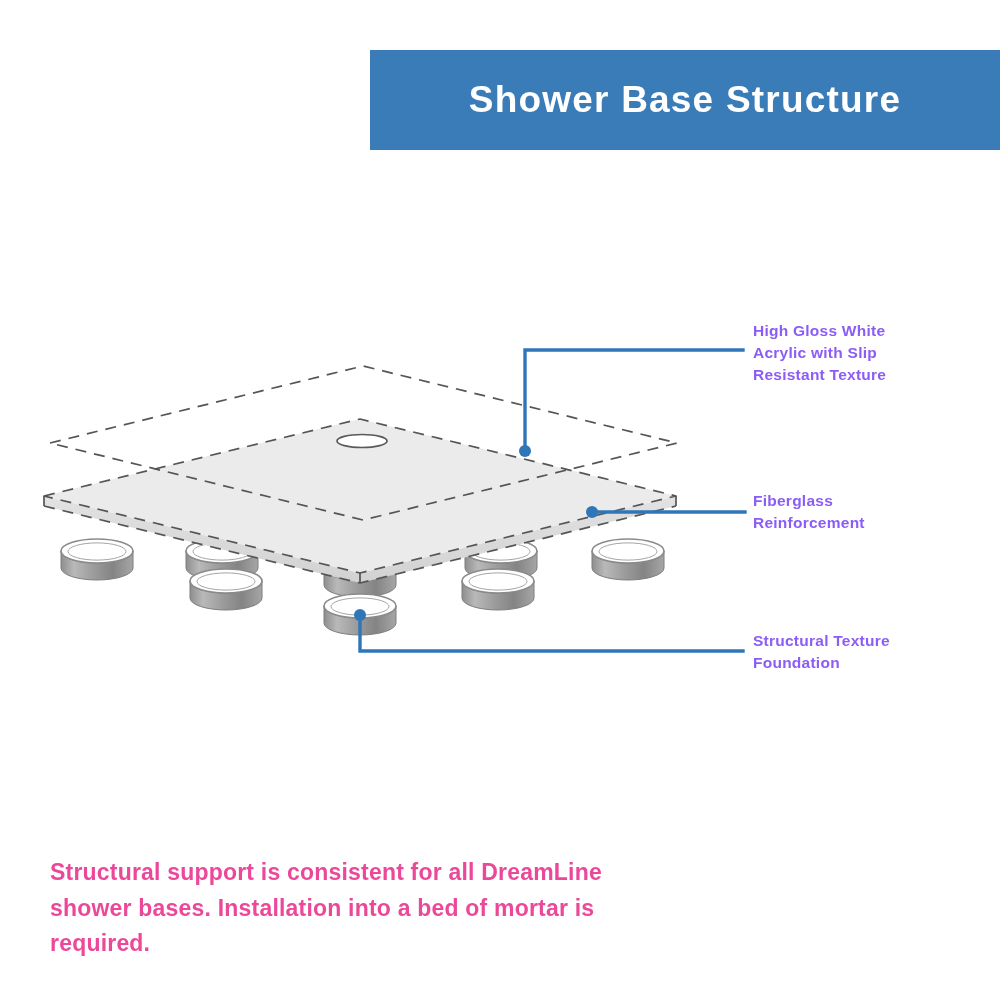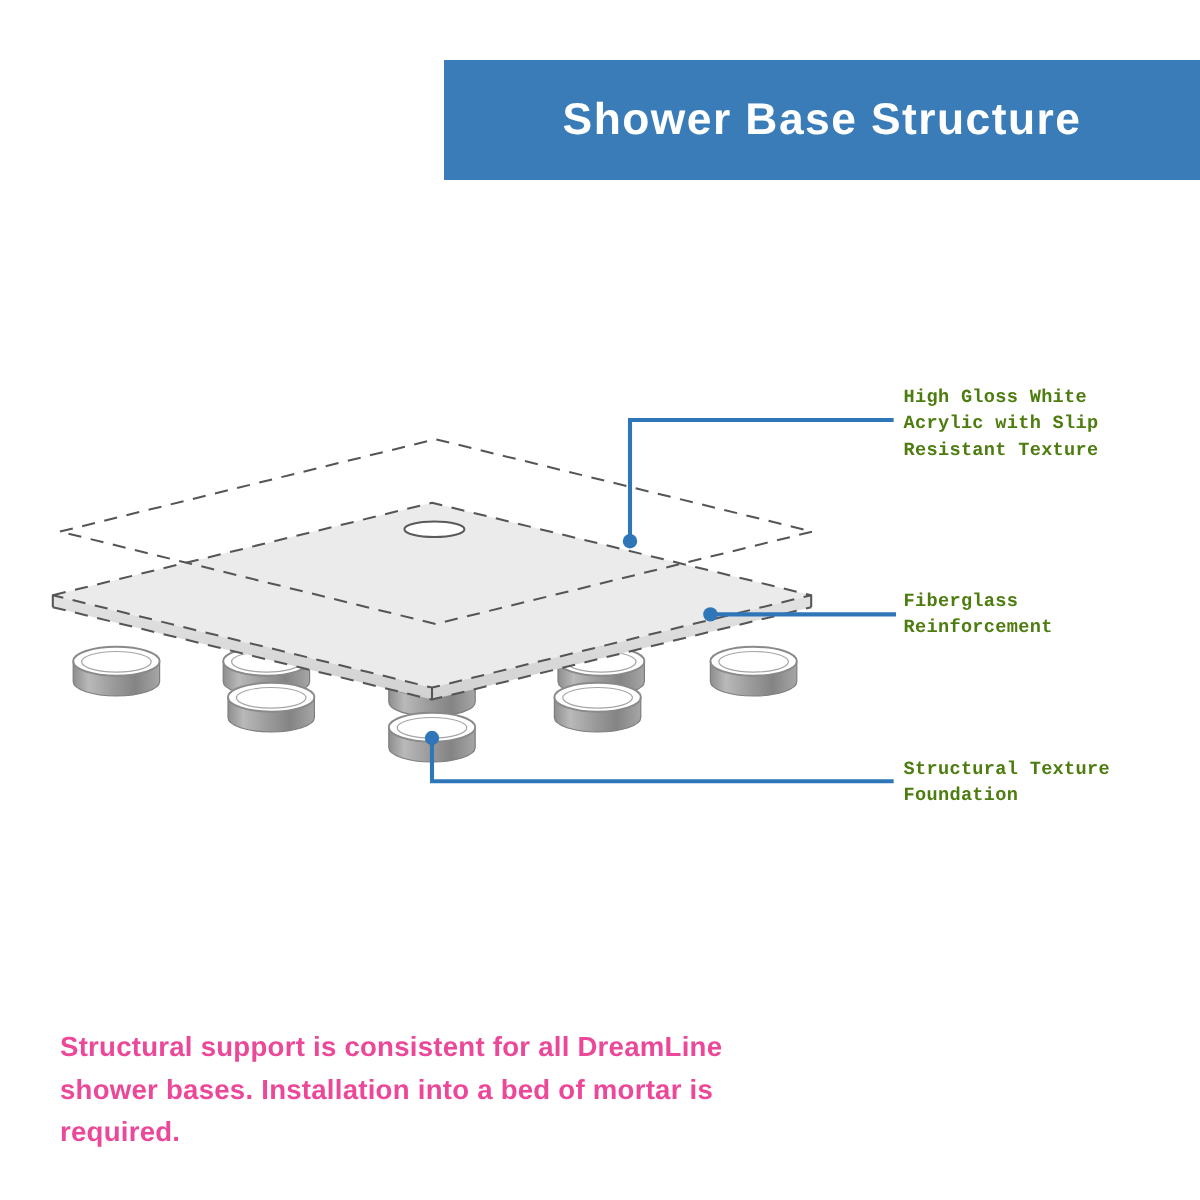--- a/index.html
+++ b/index.html
@@ -47,26 +47,26 @@
     top: 0;
     width: 1000px;
     height: 1000px;
     pointer-events: none;
   }
   #diagram-svg { display: block; }
 
   
   .callout-label {
     position: absolute;
-    color: #4d7c0f;
+    color: #8b5cf6;
     font-size: 15.5px;
     font-weight: bold;
     line-height: 1.42;
     letter-spacing: 0.25px;
-    font-family: Liberation Mono, monospace;
+    font-family: Liberation Sans, sans-serif;
     white-space: pre-line;
   }
   #callout-acrylic   { left: 753px; top: 320px; width: 240px; }
   #callout-fiberglass{ left: 753px; top: 490px; width: 240px; }
   #callout-support   { left: 753px; top: 630px; width: 240px; }
 
   
   #bottom-caption {
     position: absolute;
     left: 50px;

